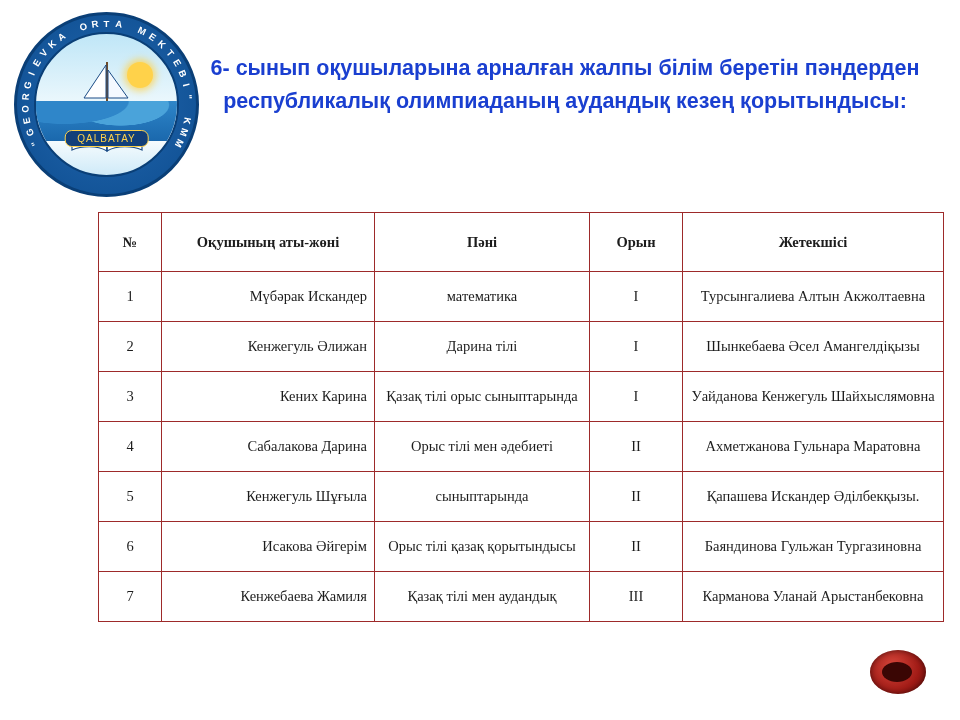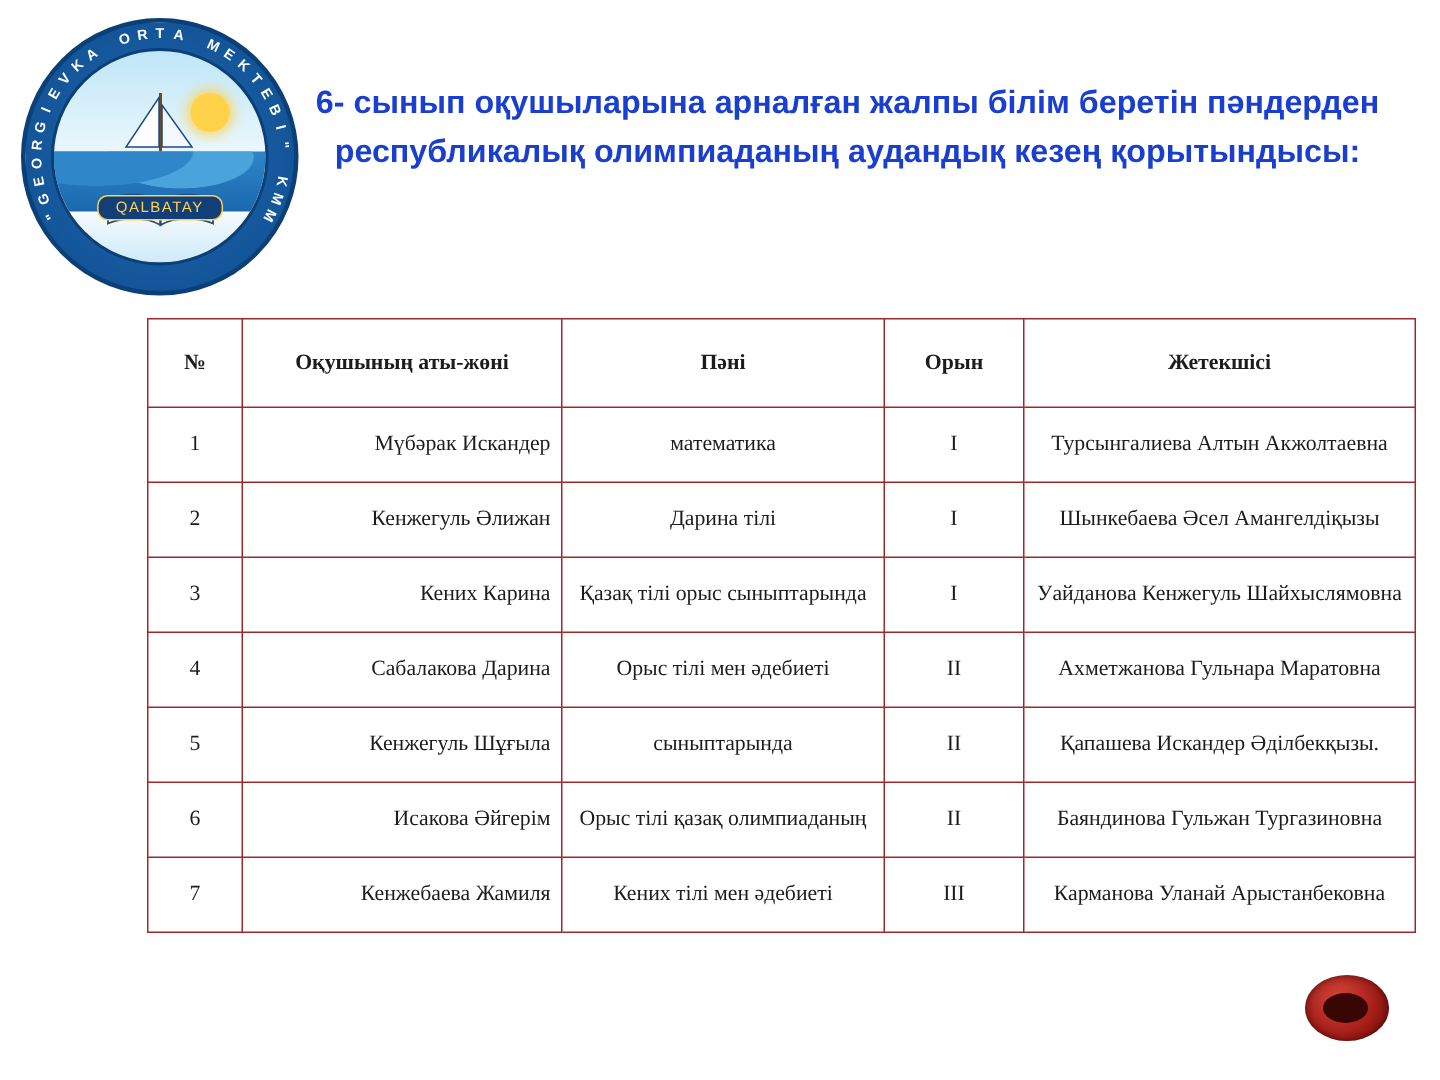--- a/index.html
+++ b/index.html
@@ -305,28 +305,28 @@
         <tr>
           <td class="c-num">5</td>
           <td class="c-name">Кенжегуль Шұғыла</td>
           <td class="c-subj">сыныптарында</td>
           <td class="c-place">II</td>
           <td class="c-teach">Қапашева Искандер Әділбекқызы.</td>
         </tr>
         <tr>
           <td class="c-num">6</td>
           <td class="c-name">Исакова Әйгерім</td>
-          <td class="c-subj">Орыс тілі  қазақ олимпиаданың</td>
+          <td class="c-subj">Орыс тілі  қазақ қорытындысы</td>
           <td class="c-place">II</td>
           <td class="c-teach">Баяндинова Гульжан Тургазиновна</td>
         </tr>
         <tr>
           <td class="c-num">7</td>
           <td class="c-name">Кенжебаева Жамиля</td>
-          <td class="c-subj">Кених тілі  мен әдебиеті</td>
+          <td class="c-subj">Қазақ тілі  мен аудандық</td>
           <td class="c-place">III</td>
           <td class="c-teach">Карманова Уланай Арыстанбековна</td>
         </tr>
       </tbody>
   </table>
 </div>
 
 <div class="footer-badge"></div>
 
 </body></html>

